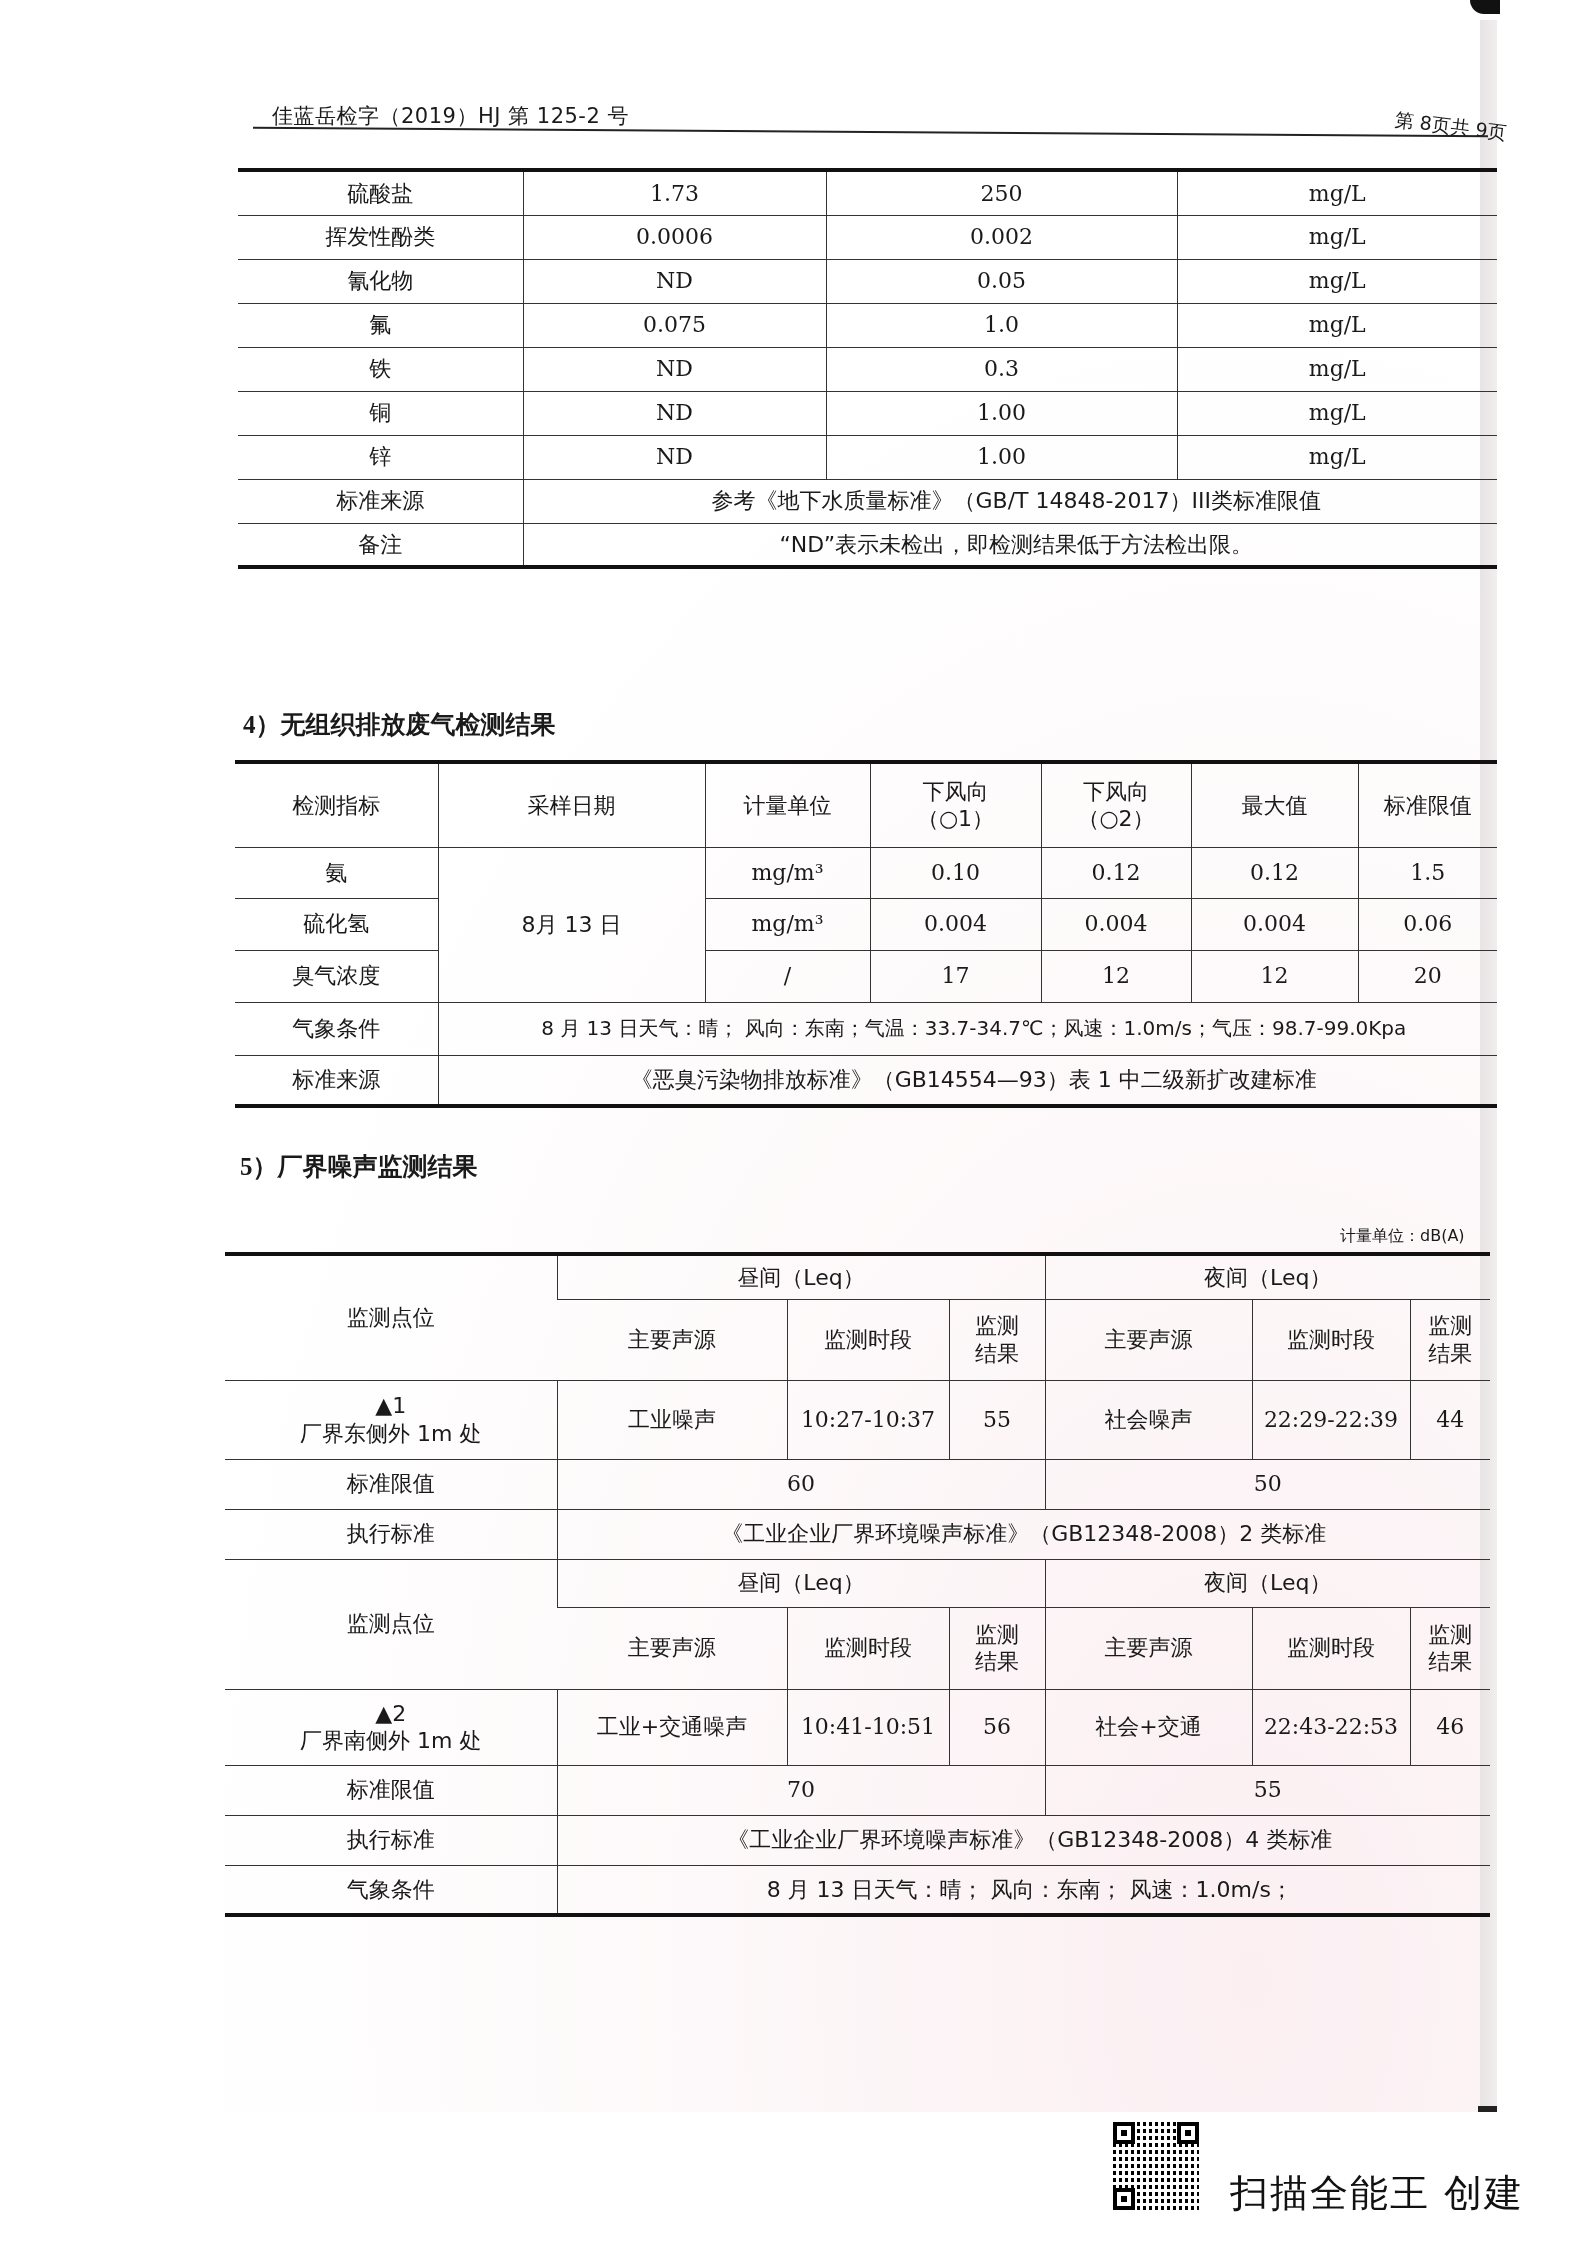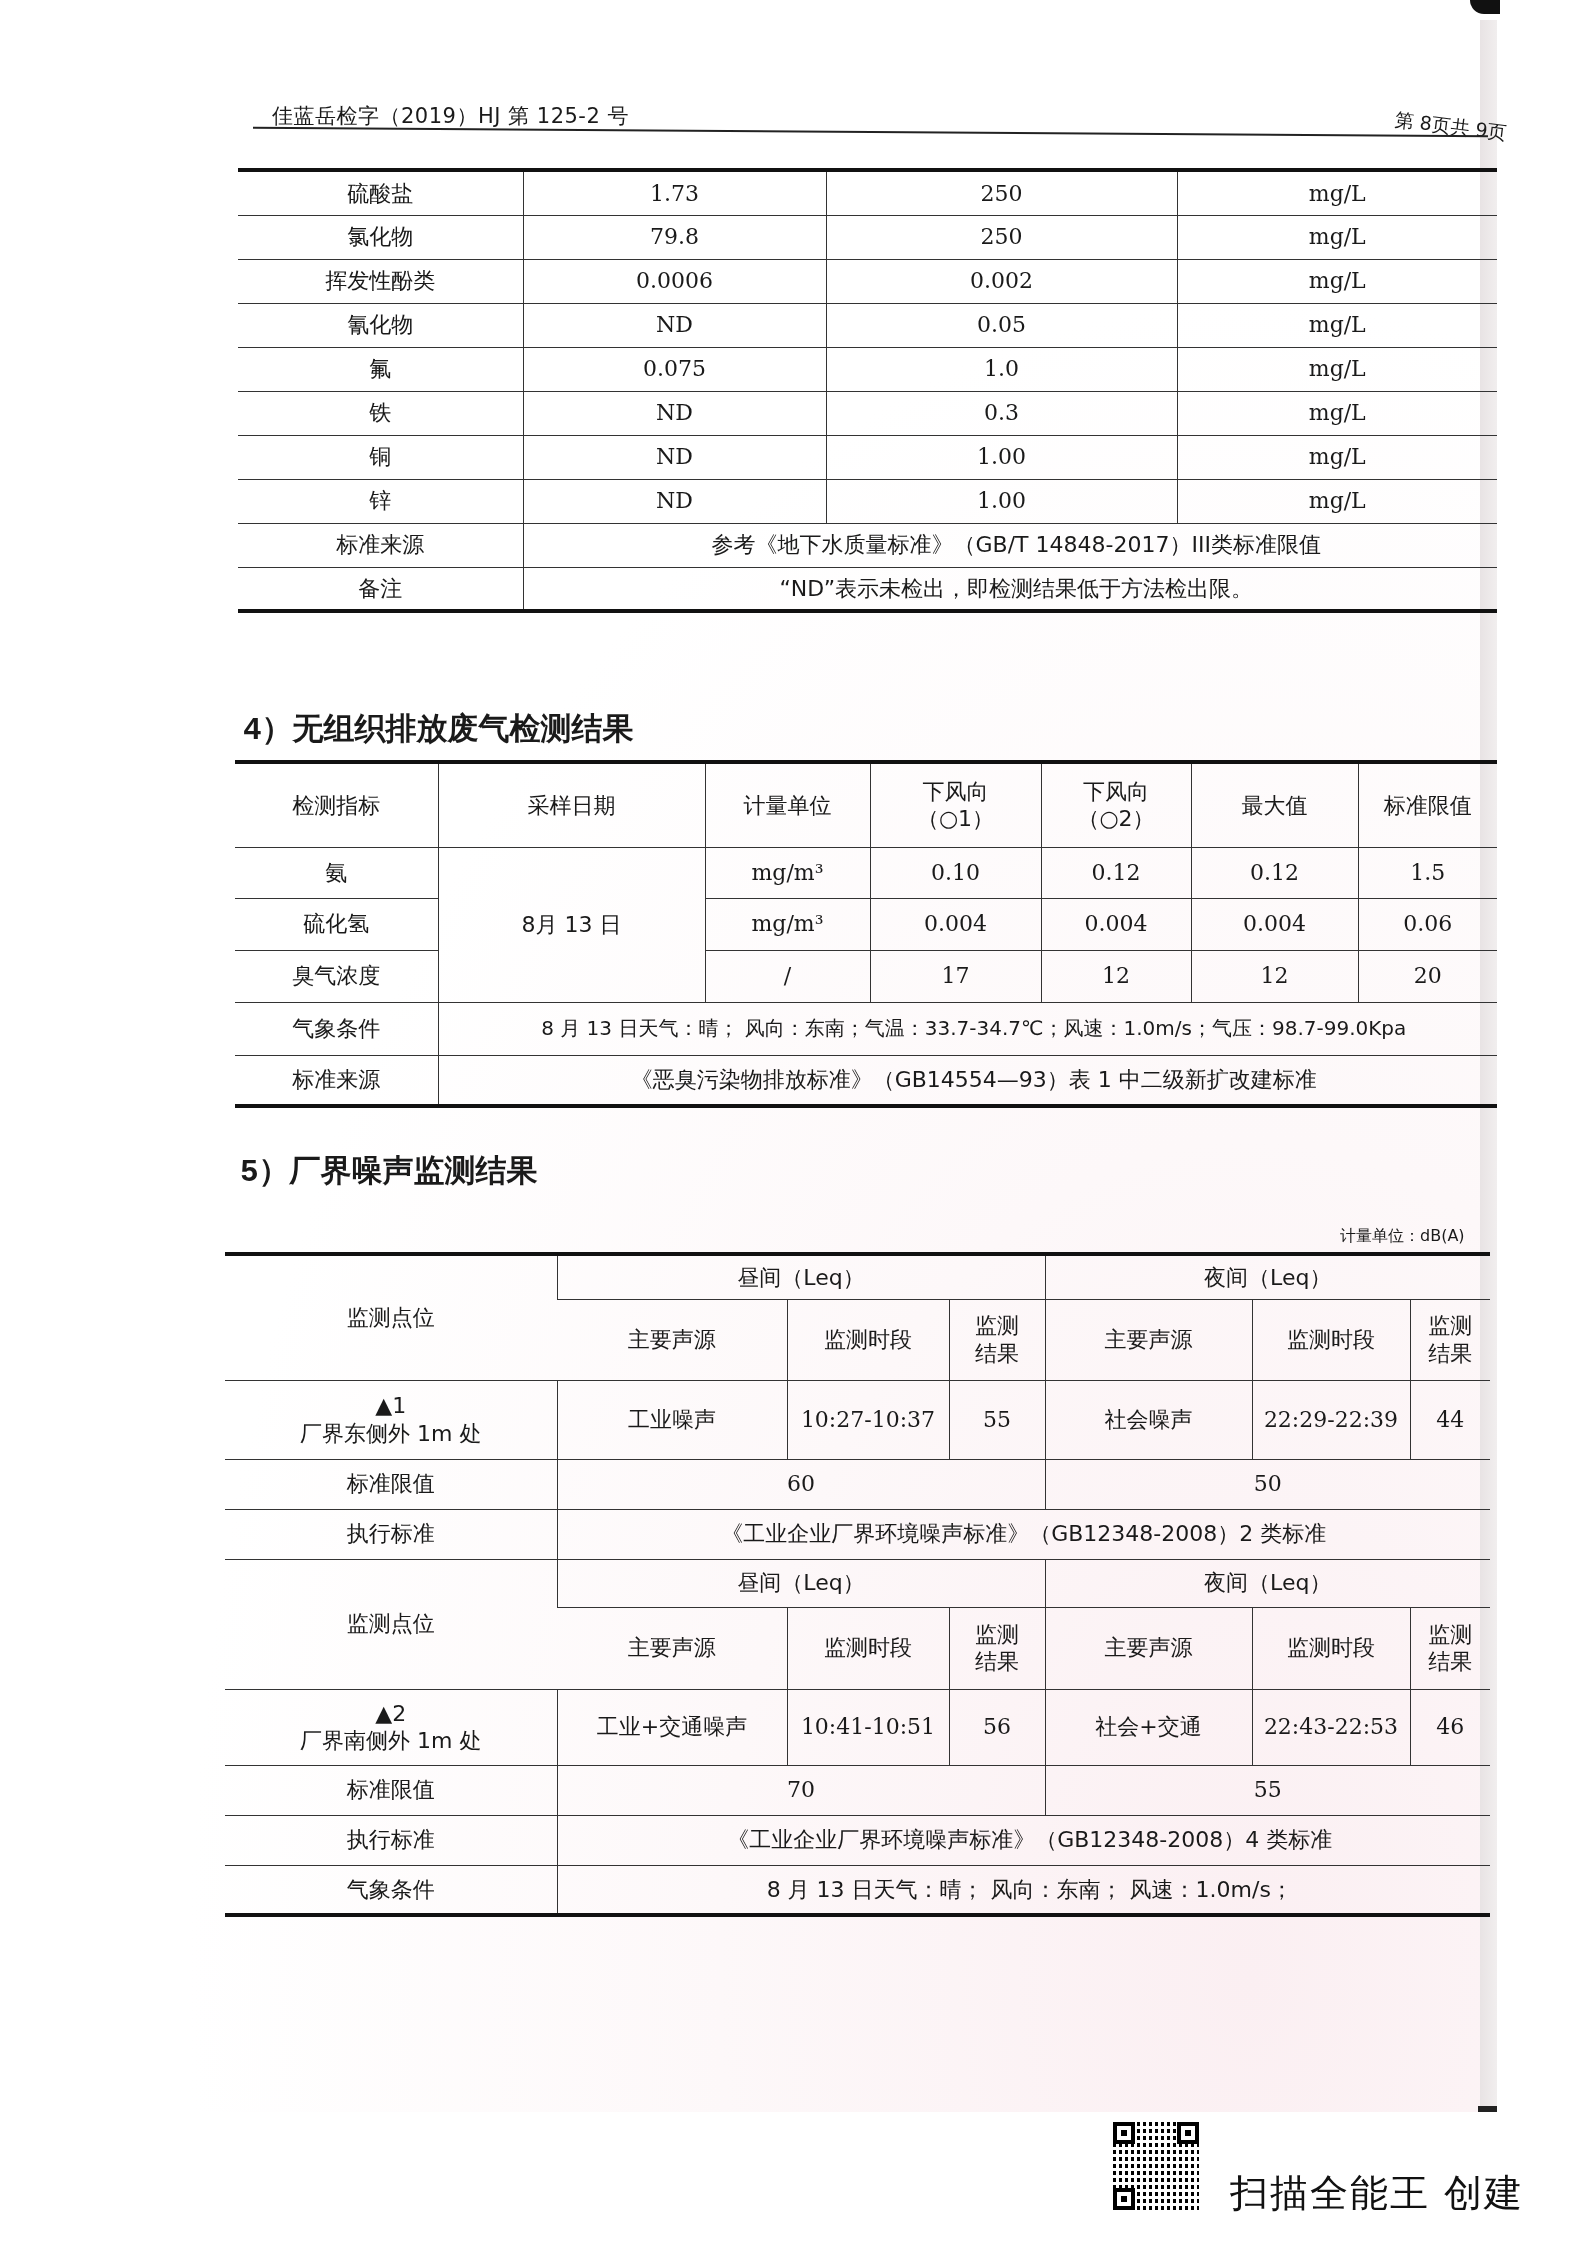--- a/index.html
+++ b/index.html
@@ -17,21 +17,21 @@
     position: absolute; left: 1480px; top: 20px; width: 17px; height: 2092px;
     background: linear-gradient(90deg, #e8e3e4, #f1eeee);
   }
   .edge-dark-top { position: absolute; left: 1470px; top: 0; width: 30px; height: 14px; background: #111; border-bottom-left-radius: 20px; }
   .edge-dark-bottom { position: absolute; left: 1478px; top: 2106px; width: 19px; height: 6px; background: #222; }
 
   .hdr-left { position: absolute; left: 272px; top: 102px; font-family: "DejaVu Sans", sans-serif; font-size: 21px; letter-spacing: 0.5px; }
   .hdr-right { position: absolute; left: 1395px; top: 107px; font-family: "DejaVu Sans", sans-serif; font-size: 19px; transform: rotate(7deg); transform-origin: left center; }
   .hdr-rule { position: absolute; left: 253px; top: 131px; width: 1235px; height: 0; border-top: 2px solid #222; transform: rotate(0.4deg); }
 
-  .section-title { position: absolute; font-family: Liberation Mono, monospace; font-weight: bold; font-size: 31px; }
+  .section-title { position: absolute; font-family: Liberation Serif, serif; font-weight: bold; font-size: 25px; }
 
   table.doc { position: absolute; border-collapse: collapse; font-size: 22px; }
   table.doc td { border-top: 1.5px solid #333; border-left: 1.5px solid #333; text-align: center; vertical-align: middle; padding: 0; line-height: 1.25; }
   table.doc tr td:first-child { border-left: none; }
   table.doc tr:first-child td { border-top: 4px solid #111; }
   table.doc { border-bottom: 4px solid #111; }
   td.left { text-align: right; padding-left: 12px !important; }
   .cjk { font-family: "DejaVu Sans", sans-serif; }
 
   .unit-note { position: absolute; left: 1340px; top: 1226px; font-size: 16px; font-family: "DejaVu Sans", sans-serif; }
@@ -60,26 +60,20 @@
   <colgroup>
     <col style="width:285px">
       <col style="width:303px">
       <col style="width:351px">
       <col style="width:320px">
   </colgroup>
   <tbody>
       <tr style="height:45px">
     <td class="cjk">硫酸盐</td>
     <td>1.73</td>
-    <td>250</td>
-    <td>mg/L</td>
-  </tr>
-  <tr style="height:44px">
-    <td class="cjk">氯化物</td>
-    <td>79.8</td>
     <td>250</td>
     <td>mg/L</td>
   </tr>
   <tr style="height:44px">
     <td class="cjk">挥发性酚类</td>
     <td>0.0006</td>
     <td>0.002</td>
     <td>mg/L</td>
   </tr>
   <tr style="height:44px">

